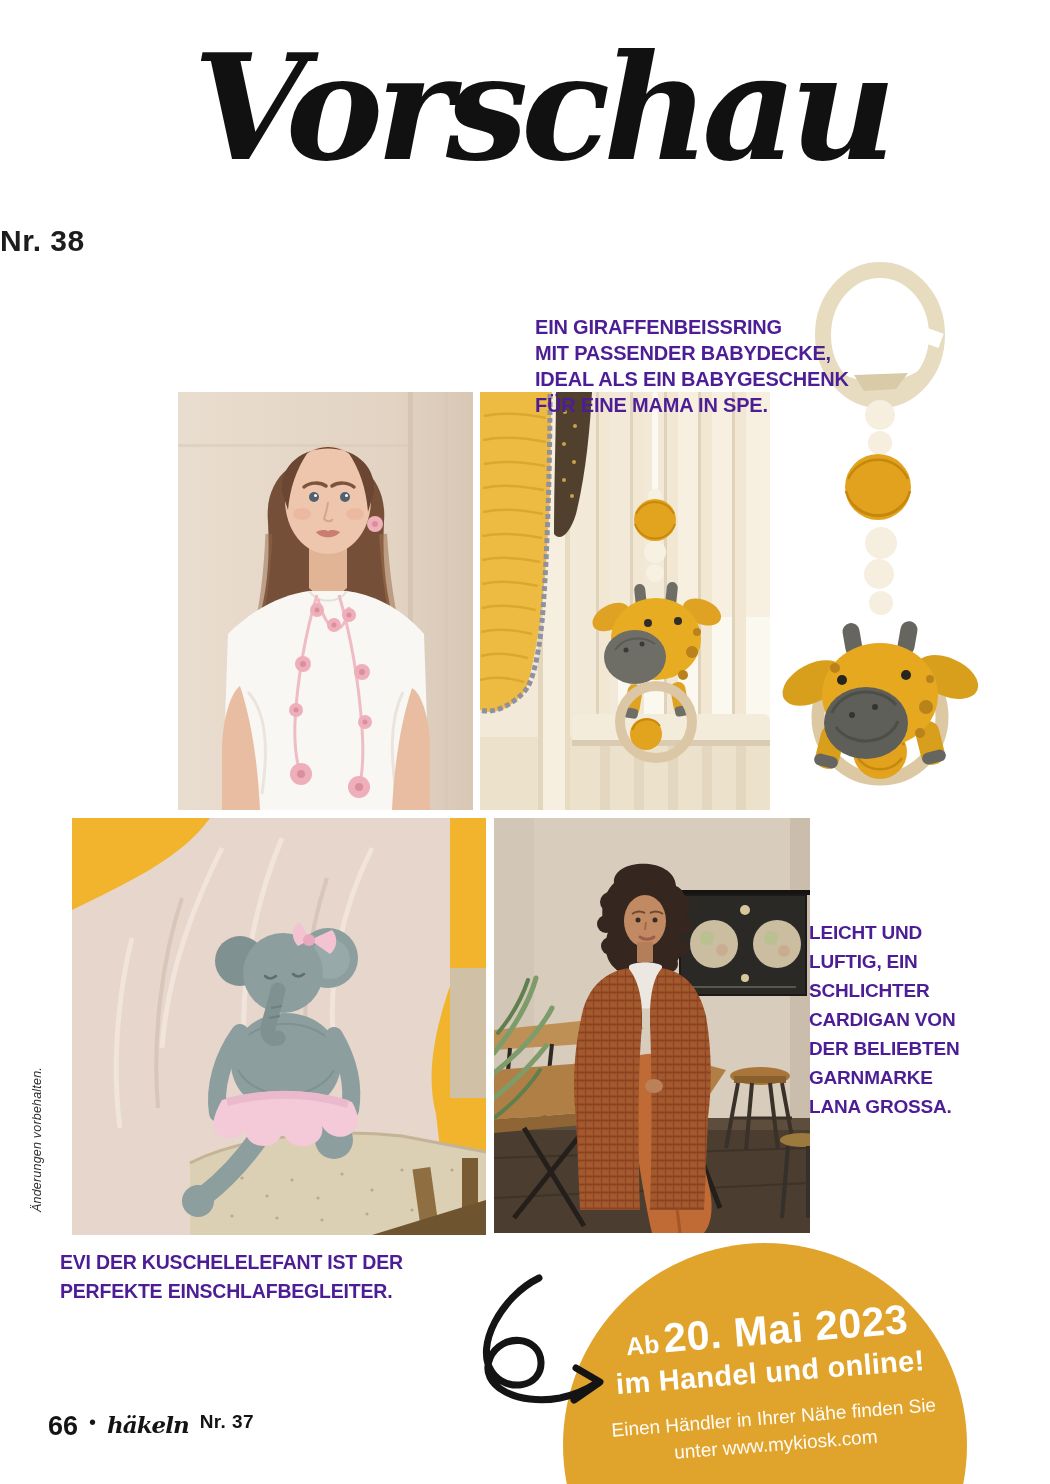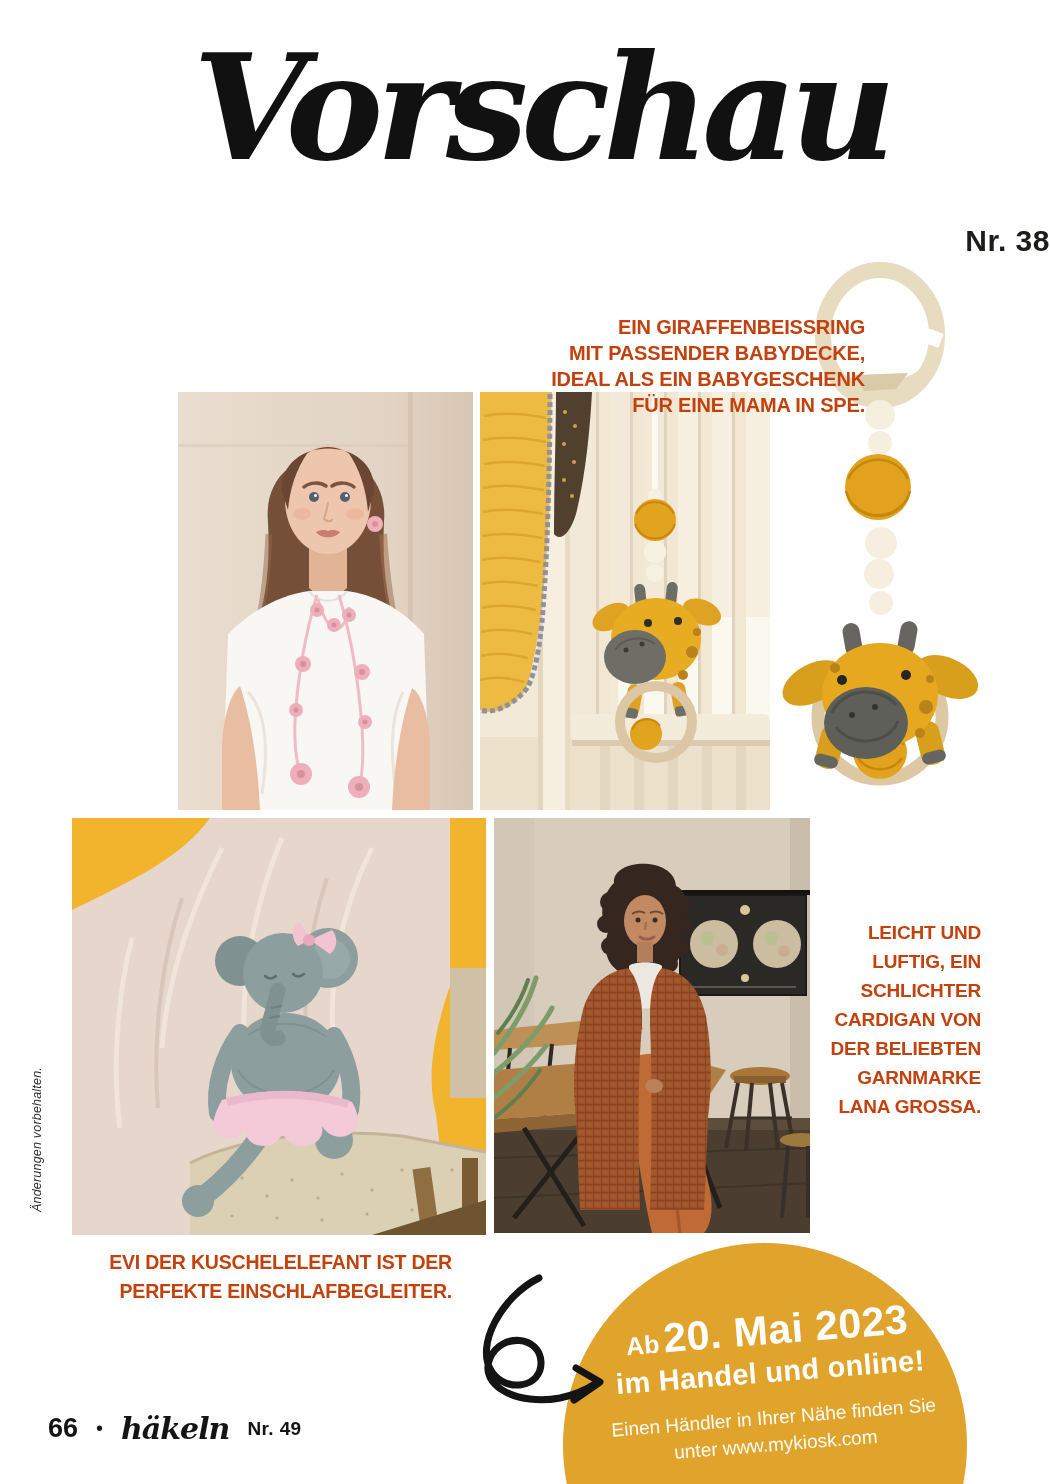--- a/index.html
+++ b/index.html
@@ -10,26 +10,26 @@
   }
   
   #title {
     position:absolute; top:26px; left:16px; width:100%;
     text-align:center; font-family:"DejaVu Serif", serif;
     font-style:italic; font-weight:bold; font-size:146px; line-height:1.12;
     letter-spacing:-7px; color:#111111;
   }
   #issue {
     position:absolute; top:224px; left:0; width:100%;
-    text-align:right; font-size:30px; font-weight:bold; letter-spacing:0.5px;
+    text-align:left; font-size:30px; font-weight:bold; letter-spacing:0.5px;
   }
   
   .caption {
-    position:absolute; font-weight:bold; color:#c2410c;
-    text-align:right; white-space:pre-line; letter-spacing:-0.2px; z-index:3;
+    position:absolute; font-weight:bold; color:#4c1d95;
+    text-align:left; white-space:pre-line; letter-spacing:-0.2px; z-index:3;
   }
   #cap-giraffe  { left:535px; top:314px; width:330px; font-size:20px;   line-height:26px; }
   #cap-blossom  { left:40px;  top:424px; width:182px; font-size:18px;   line-height:28.5px; }
   #cap-cardigan { left:809px; top:918px; width:172px; font-size:19px;   line-height:29px; }
   #cap-elephant { left:60px;  top:1248px; width:392px; font-size:19.5px; line-height:29px; }
   
   .photo { position:absolute; z-index:1; }
   .photo svg { display:block; }
   #photo-necklace { left:178px; top:392px; }
   #photo-crib     { left:480px; top:392px; }
@@ -53,25 +53,25 @@
     position:absolute; left:6px; top:64px; width:100%;
     transform:rotate(-4.5deg); text-align:center; color:#ffffff;
   }
   .badge-ab   { font-size:25px; font-weight:bold; vertical-align:baseline; }
   .badge-date { font-size:41px; font-weight:bold; letter-spacing:0.5px; }
   .badge-l2   { font-size:29px; font-weight:bold; margin-top:2px; letter-spacing:0.3px; }
   .badge-finder { font-size:19px; font-weight:normal; margin-top:15px; line-height:27px; opacity:0.96; }
   
   #footer {
     position:absolute; left:48px; top:1411px;
-    display:flex; align-items:center; gap:18px; color:#141414;
+    display:flex; align-items:flex-start; gap:11px; color:#141414;
   }
   .footer-num    { font-size:27px; font-weight:600; }
   .footer-bullet { font-size:20px; }
-  .footer-mag    { font-family:"DejaVu Serif", serif; font-style:italic; font-weight:bold; font-size:30px; letter-spacing:-1px; }
+  .footer-mag    { font-family:"DejaVu Serif", serif; font-style:italic; font-weight:bold; font-size:23px; letter-spacing:-1px; }
   .footer-issue  { font-size:19px; font-weight:600; letter-spacing:0.4px; }
 </style>
 </head>
 <body>
 
 <div class="page">
 
   <div id="title">Vorschau</div>
   <div id="issue">Nr. 38</div>
 
@@ -462,16 +462,16 @@
         <div>Einen Händler in Ihrer Nähe finden Sie</div>
         <div>unter www.mykiosk.com</div>
       </div>
     </div>
   </div>
 
   <div id="footer">
     <span class="footer-num">66</span>
     <span class="footer-bullet">•</span>
     <span class="footer-mag">häkeln</span>
-    <span class="footer-issue">Nr. 49</span>
+    <span class="footer-issue">Nr. 37</span>
   </div>
 
 </div>
 
 </body></html>

